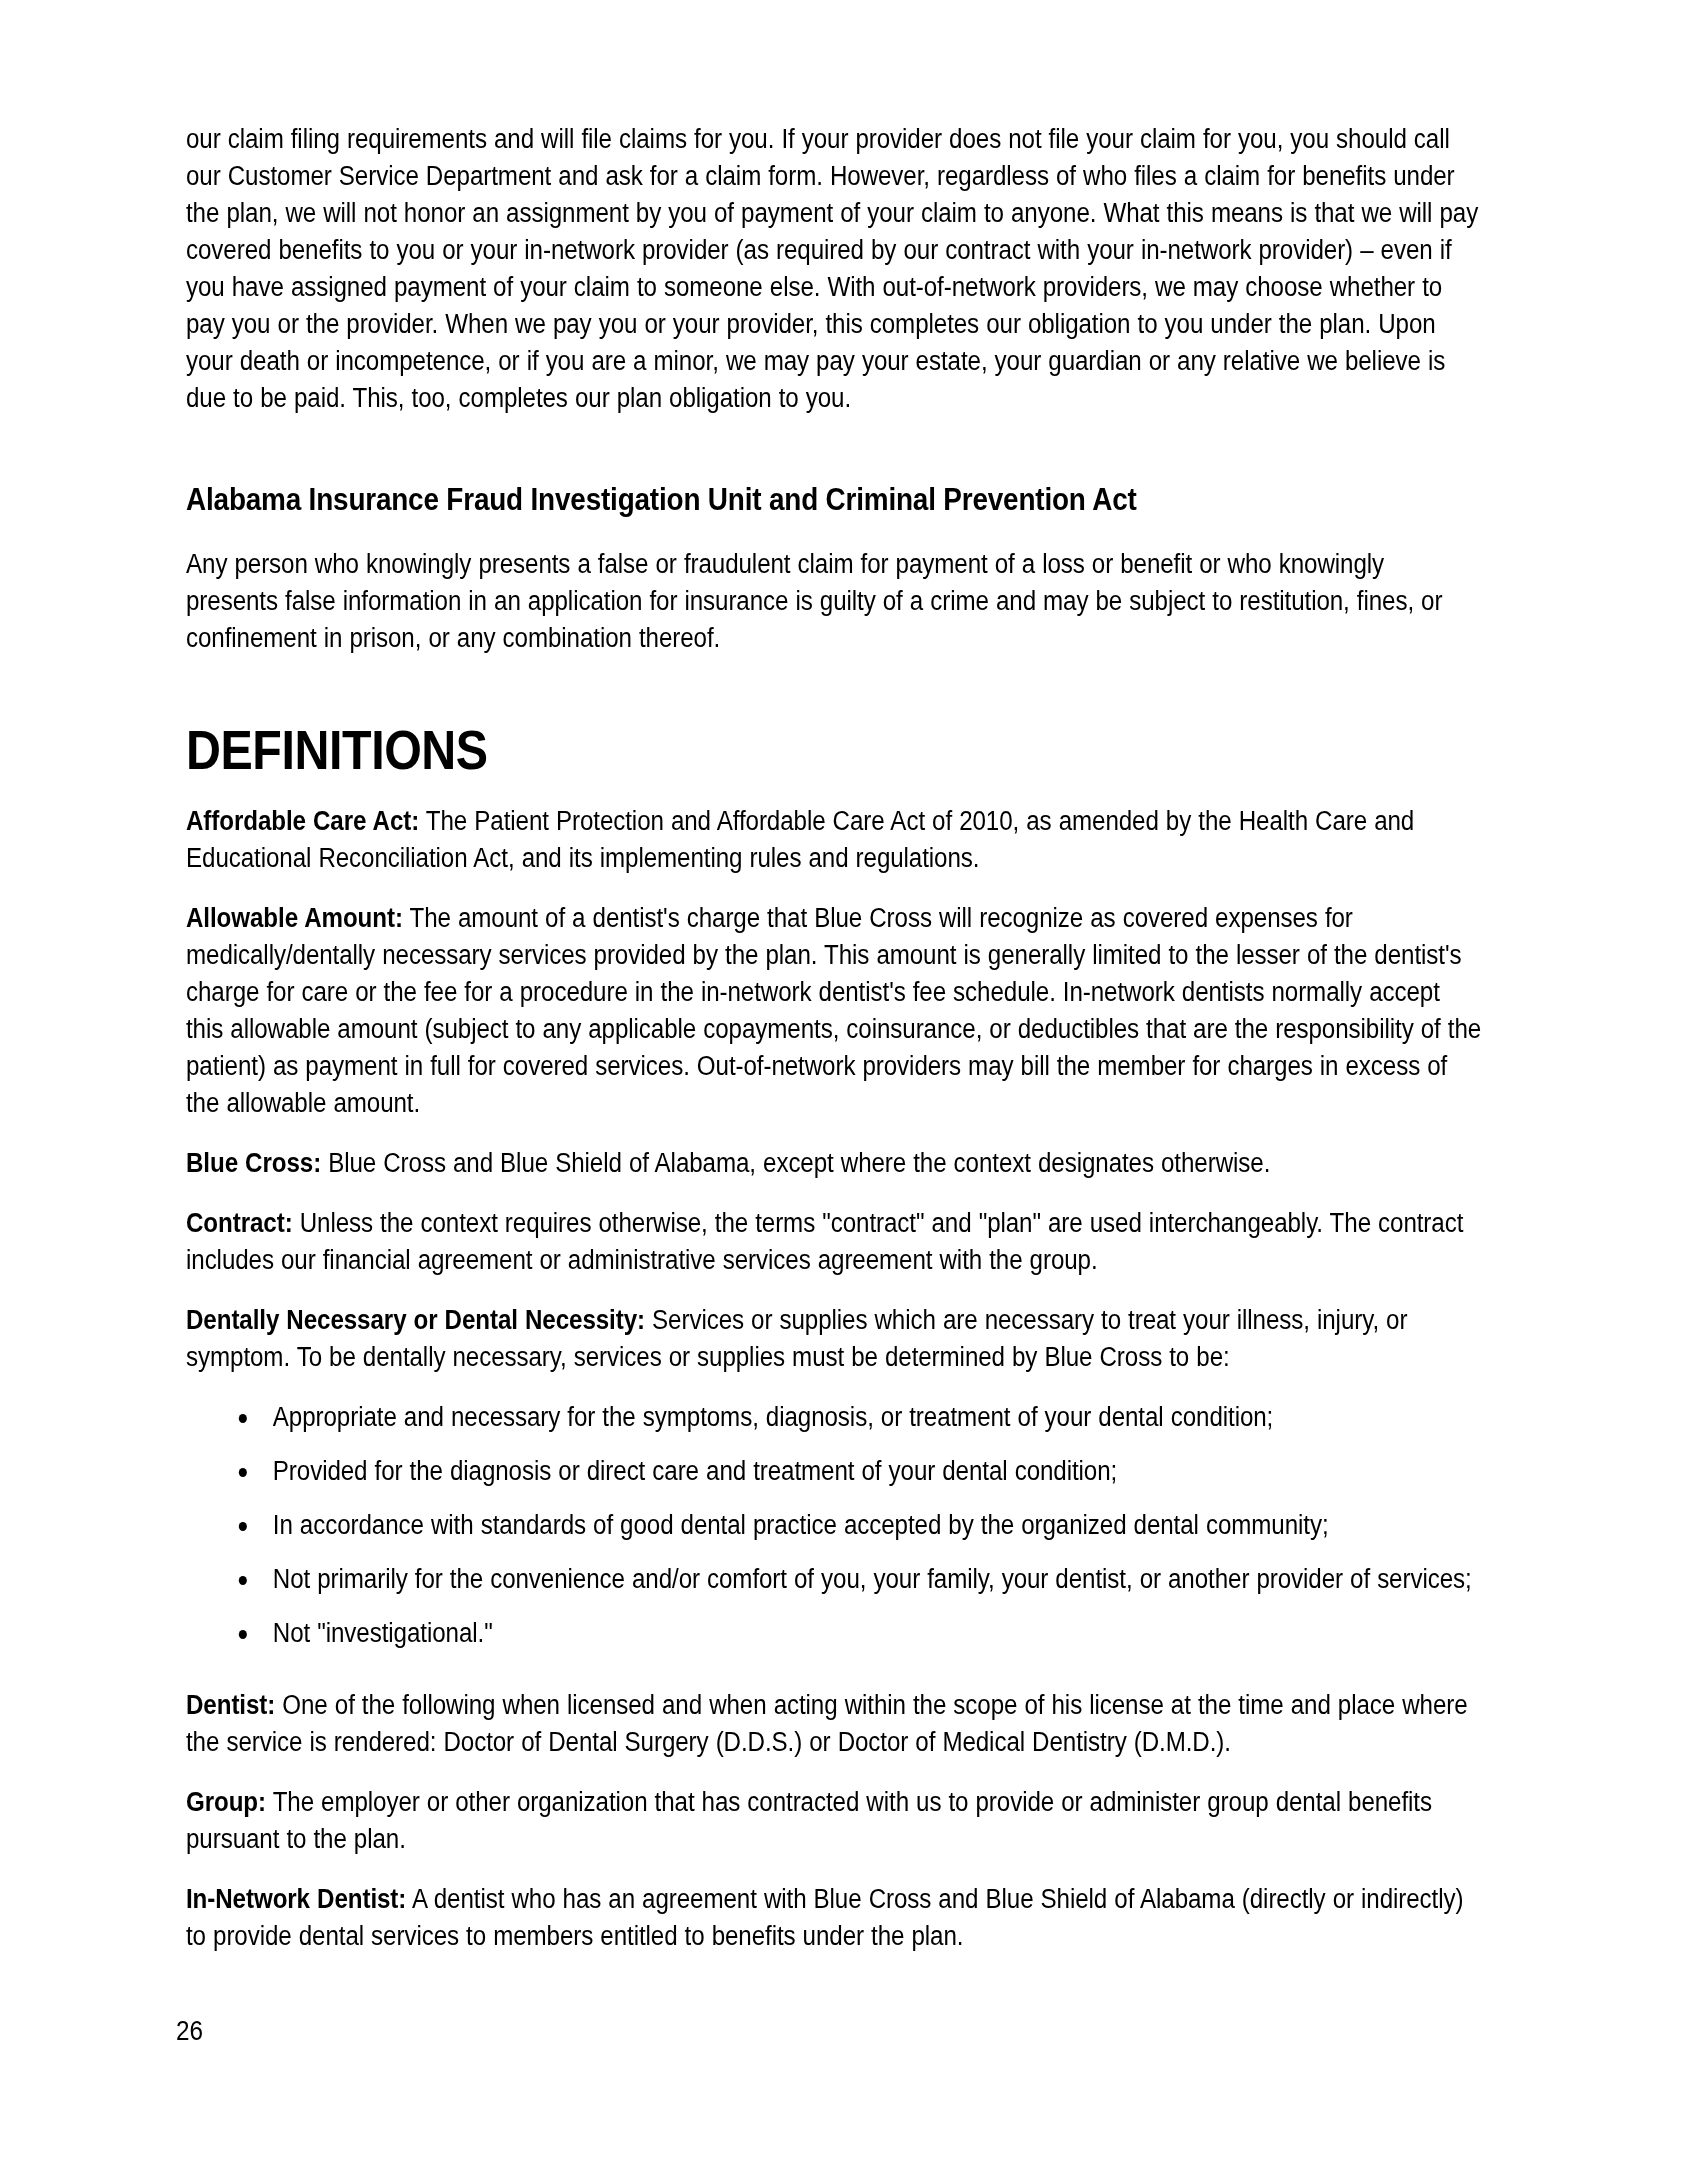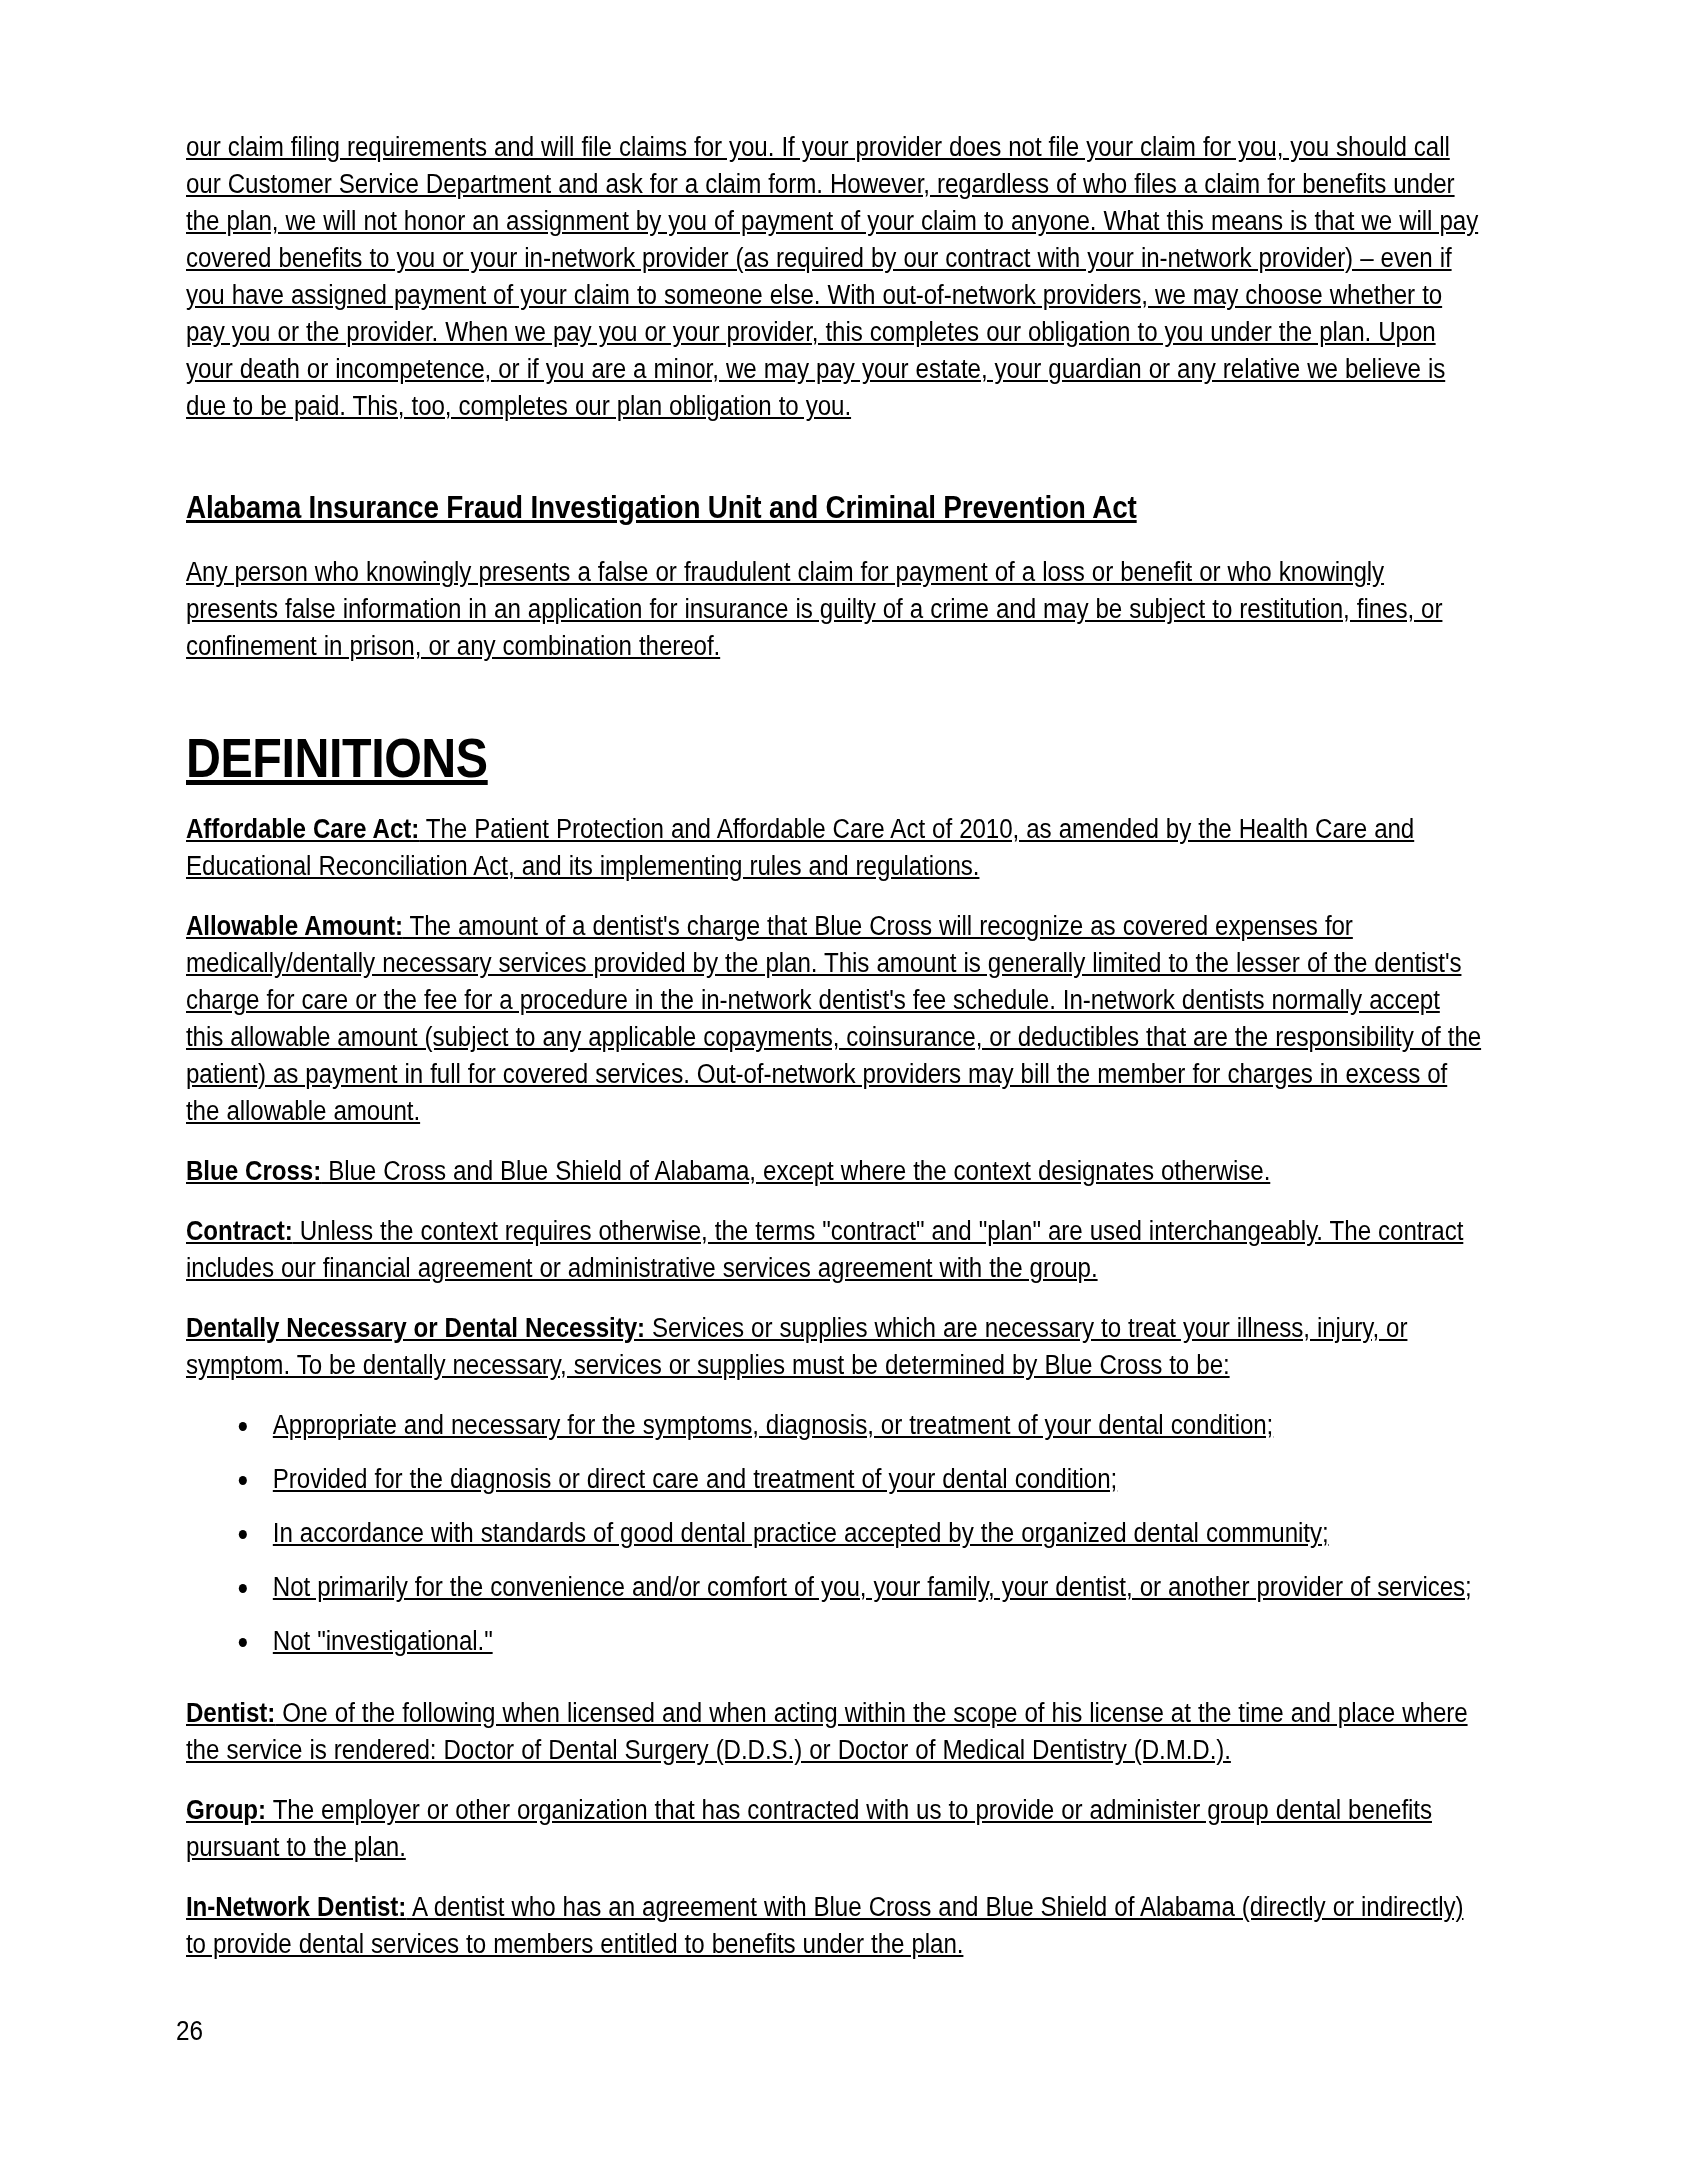--- a/index.html
+++ b/index.html
@@ -15,23 +15,22 @@
     position: relative;
     width: 1683px;
     height: 2178px;
     background: #ffffff;
     overflow: hidden;
   }
   
   .doc {
     position: absolute;
     left: 186px;
-    top: 129px;
+    top: 121px;
     width: 1297px;
-    text-decoration: underline;
   }
   .body-text {
     font-size: 27px;
     line-height: 37px;
     text-align: left;
     letter-spacing: -0.1px;
     transform: scaleX(0.895);
     transform-origin: left top;
     width: 1449px;      
     word-spacing: 0.5px;

